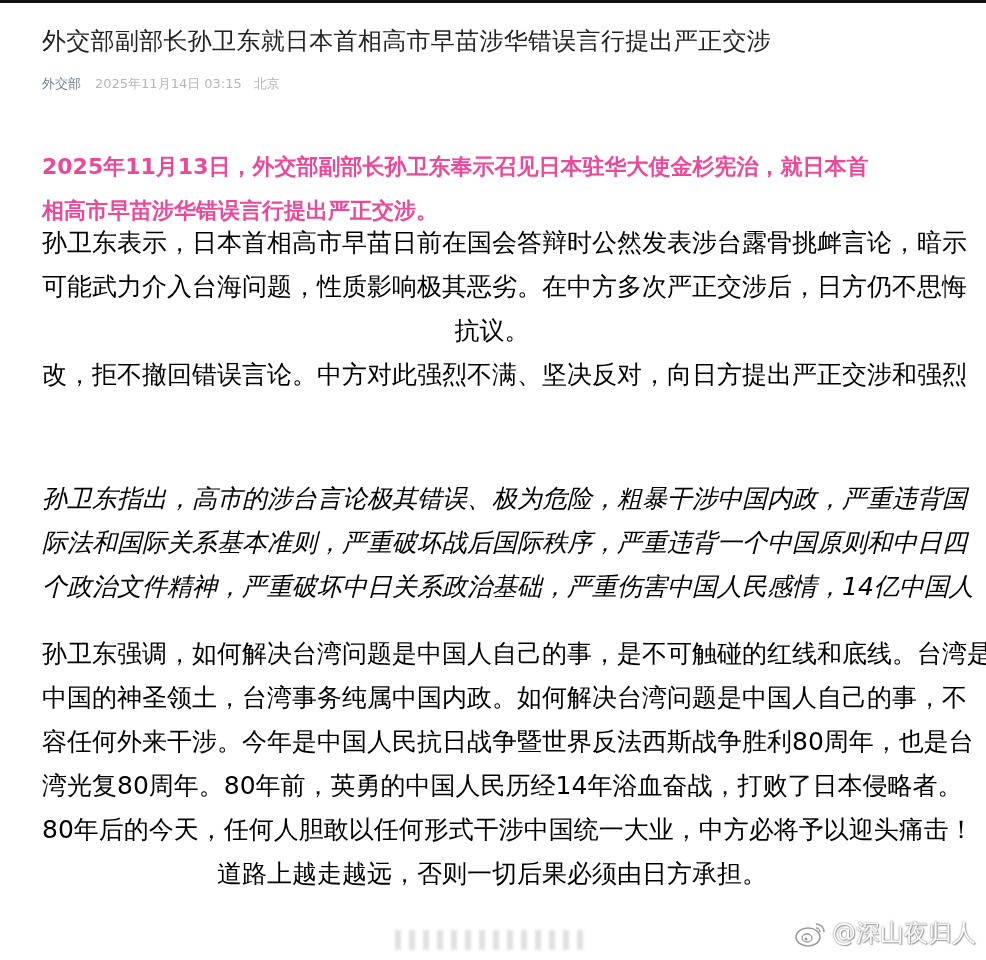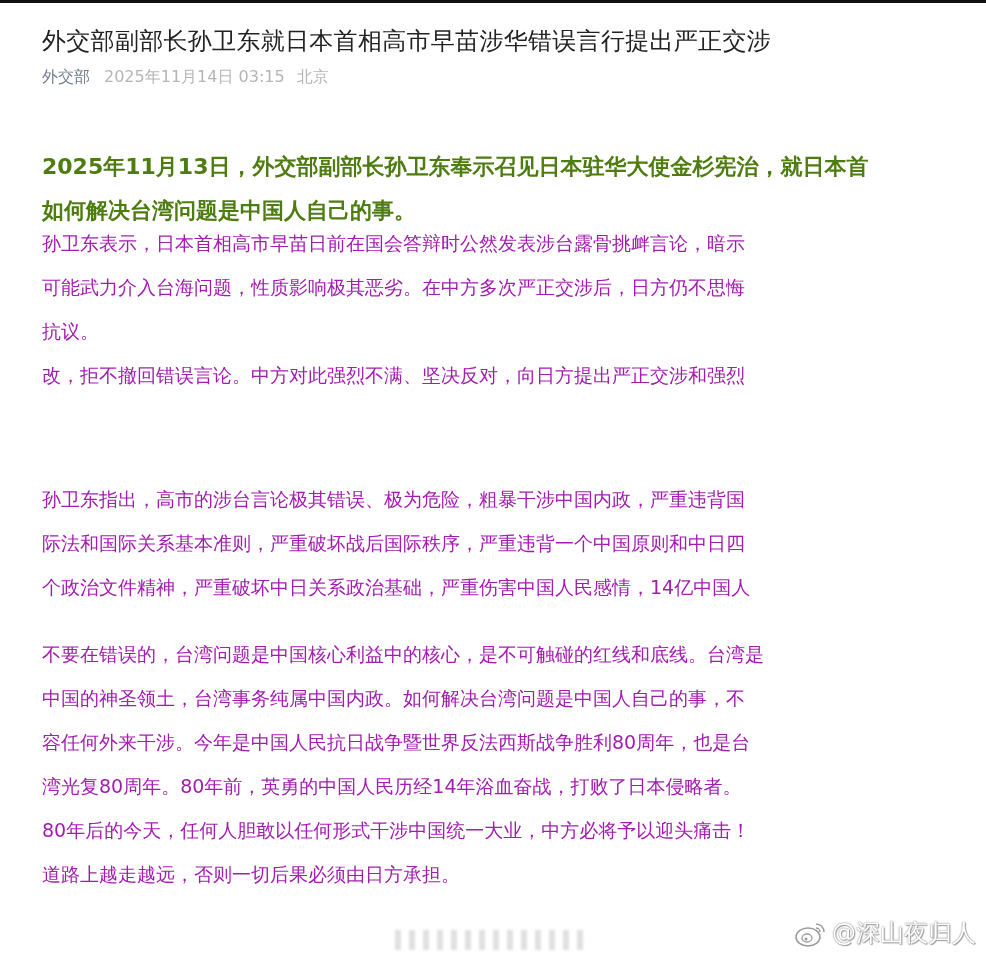--- a/index.html
+++ b/index.html
@@ -32,56 +32,57 @@
     top: 20px;
     left: 0;
     font-size: 24px;
     line-height: 42px;
     color: #222222;
     white-space: nowrap;
     letter-spacing: 0.3px;
   }
   .meta {
     position: absolute;
-    top: 64px;
+    top: 71px;
     left: 0;
-    font-size: 16px;
+    font-size: 13px;
     line-height: 26px;
     white-space: nowrap;
     color: #b5b5b5;
   }
   .meta .source {
     color: #6d7a8c;
     margin-right: 14px;
   }
   .meta .date { margin-right: 12px; }
   .lead {
     position: absolute;
     top: 145px;
     left: 0;
     width: 900px;
     font-size: 22px;
     line-height: 44px;
     font-weight: bold;
-    color: #4d7c0f;
+    color: #ec4899;
   }
   .para {
     position: absolute;
     left: 0;
     width: 900px;
-    font-size: 19px;
+    font-size: 25px;
     line-height: 44px;
-    color: #a21caf;
+    color: #000000;
+    text-align: center;
   }
   .para .line, .lead .line {
     display: block;
     white-space: nowrap;
   }
   .p1 { top: 221px; }
-  .p2 { top: 477px; }
+  .p2 { top: 477px; font-style: italic; }
   .p3 { top: 632px; }
   .smear {
     position: absolute;
     left: 395px;
     top: 930px;
     width: 195px;
     height: 20px;
     background: repeating-linear-gradient(90deg, rgba(200,200,200,0.55) 0 6px, rgba(255,255,255,0) 6px 14px);
     filter: blur(1px);
   }
@@ -106,38 +107,38 @@
 
 <div class="article">
   <h1 class="title" style="margin:0;font-weight:normal;">外交部副部长孙卫东就日本首相高市早苗涉华错误言行提出严正交涉</h1>
 
   <div class="meta">
     <span class="source">外交部</span><span class="date">2025年11月14日 03:15</span><span class="location">北京</span>
   </div>
 
   <div class="lead">
     <span class="line">2025年11月13日，外交部副部长孙卫东奉示召见日本驻华大使金杉宪治，就日本首</span>
-    <span class="line">如何解决台湾问题是中国人自己的事。</span>
+    <span class="line">相高市早苗涉华错误言行提出严正交涉。</span>
   </div>
 
   <div class="para p1">
     <span class="line">孙卫东表示，日本首相高市早苗日前在国会答辩时公然发表涉台露骨挑衅言论，暗示</span>
     <span class="line">可能武力介入台海问题，性质影响极其恶劣。在中方多次严正交涉后，日方仍不思悔</span>
     <span class="line">抗议。</span>
     <span class="line">改，拒不撤回错误言论。中方对此强烈不满、坚决反对，向日方提出严正交涉和强烈</span>
   </div>
 
   <div class="para p2">
     <span class="line">孙卫东指出，高市的涉台言论极其错误、极为危险，粗暴干涉中国内政，严重违背国</span>
     <span class="line">际法和国际关系基本准则，严重破坏战后国际秩序，严重违背一个中国原则和中日四</span>
     <span class="line">个政治文件精神，严重破坏中日关系政治基础，严重伤害中国人民感情，14亿中国人</span>
   </div>
 
   <div class="para p3">
-    <span class="line">不要在错误的，台湾问题是中国核心利益中的核心，是不可触碰的红线和底线。台湾是</span>
+    <span class="line">孙卫东强调，如何解决台湾问题是中国人自己的事，是不可触碰的红线和底线。台湾是</span>
     <span class="line">中国的神圣领土，台湾事务纯属中国内政。如何解决台湾问题是中国人自己的事，不</span>
     <span class="line">容任何外来干涉。今年是中国人民抗日战争暨世界反法西斯战争胜利80周年，也是台</span>
     <span class="line">湾光复80周年。80年前，英勇的中国人民历经14年浴血奋战，打败了日本侵略者。</span>
     <span class="line">80年后的今天，任何人胆敢以任何形式干涉中国统一大业，中方必将予以迎头痛击！</span>
     <span class="line">道路上越走越远，否则一切后果必须由日方承担。</span>
   </div>
 </div>
 
 <div class="smear"></div>
 

